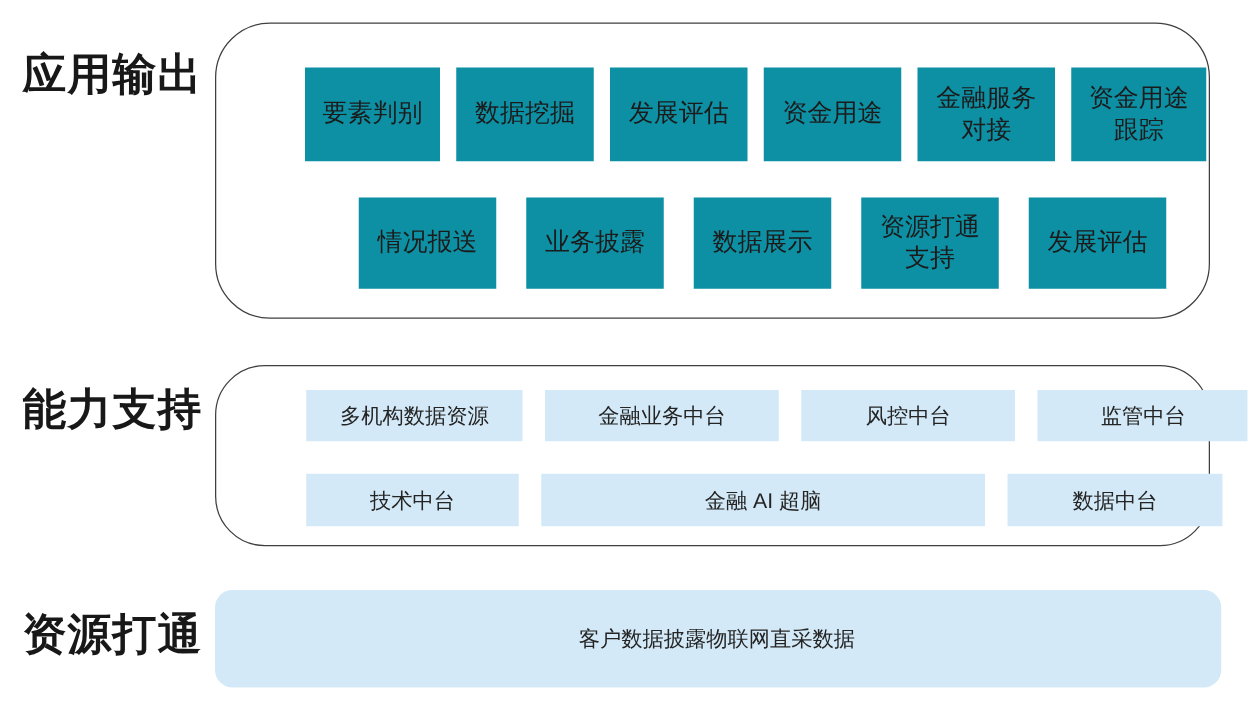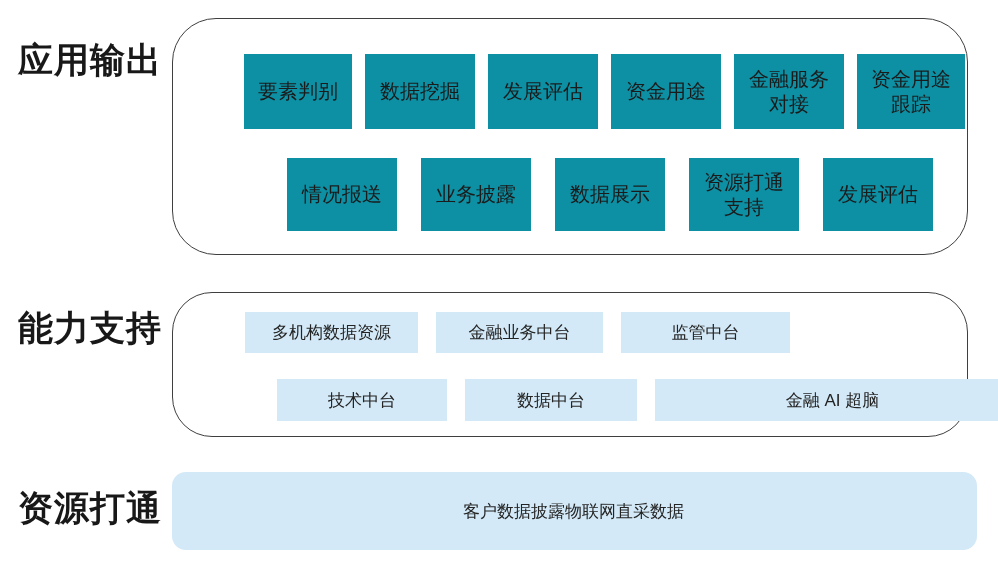--- a/index.html
+++ b/index.html
@@ -53,22 +53,22 @@
   
   #band-res{
     position:absolute;left:172px;top:472px;width:805px;height:78px;
     background:#d3e9f7;border-radius:14px;
     display:flex;align-items:center;justify-content:center;
     padding:0 35px 0 33px;box-sizing:border-box;
   }
   .res-item{font-size:17px;color:#242424;white-space:nowrap;}
 
   .w108{width:108px;} .w110{width:110px;}
-  .w173{width:173px;} .w167{width:167px;} .w171{width:171px;} .w169{width:169px;}
-  .w170{width:170px;margin-left:32px;} .w355{width:355px;} .w172{width:172px;}
+  .w173{width:173px;} .w167{width:187px;} .w171{width:171px;} .w169{width:169px;}
+  .w170{width:170px;} .w355{width:355px;} .w172{width:172px;}
 </style>
 </head>
 <body>
 
 <div class="canvas">
 
   <div class="section-title" id="title-app">应用输出</div>
   <div class="section-title" id="title-cap">能力支持</div>
   <div class="section-title" id="title-res">资源打通</div>
 
@@ -90,26 +90,27 @@
       <div class="tbox">资源打通
 支持</div>
       <div class="tbox">发展评估</div>
     </div>
   </div>
 
   <div class="panel" id="panel-cap">
     <div class="row" id="cap-row1">
       <div class="bbox w173">多机构数据资源</div>
       <div class="bbox w167">金融业务中台</div>
+      <div class="bbox w171">风控中台</div>
       <div class="bbox w169">监管中台</div>
     </div>
     <div class="row" id="cap-row2">
       <div class="bbox w170">技术中台</div>
+      <div class="bbox w355">金融 AI 超脑</div>
       <div class="bbox w172">数据中台</div>
-      <div class="bbox w355">金融 AI 超脑</div>
     </div>
   </div>
 
   <div id="band-res">
     <div class="res-item">客户数据披露</div>
     <div class="res-item">物联网直采数据</div>
   </div>
 
 </div>
 

